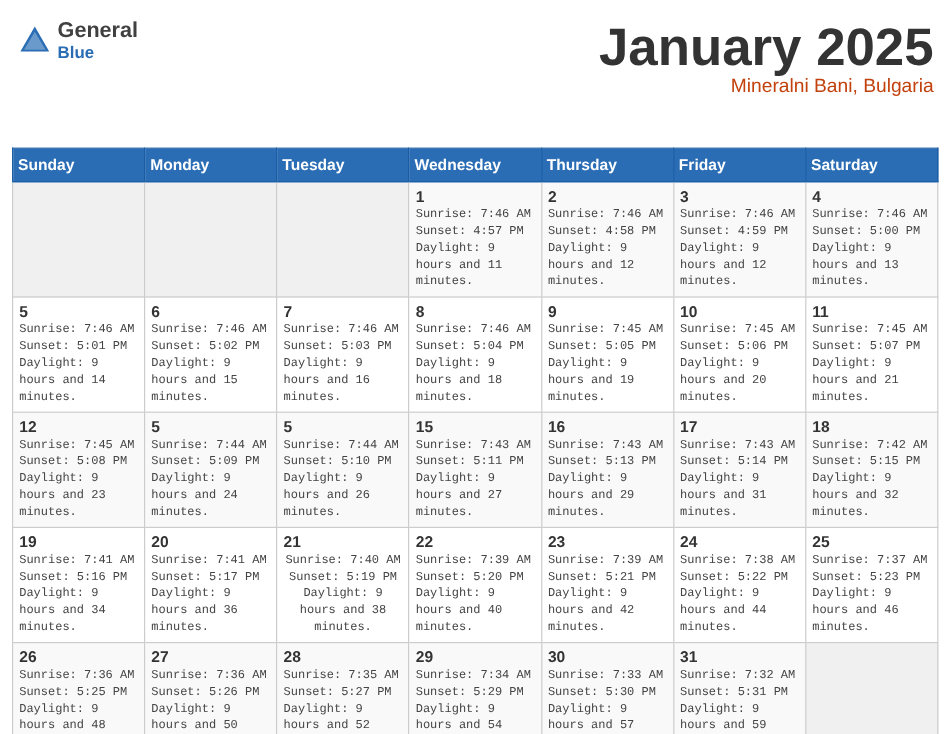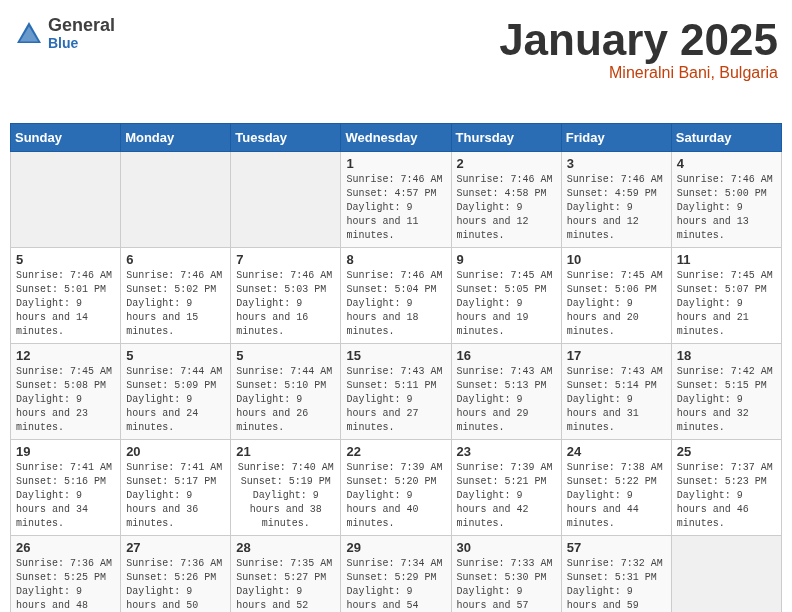--- a/index.html
+++ b/index.html
@@ -320,21 +320,21 @@
 Sunset: 5:29 PM
 Daylight: 9 hours and 54 minutes.</div>
         </td>
         <td>
           <span class="day-number">30</span>
           <div class="day-info" style="white-space: pre-line;">Sunrise: 7:33 AM
 Sunset: 5:30 PM
 Daylight: 9 hours and 57 minutes.</div>
         </td>
         <td>
-          <span class="day-number">57</span>
+          <span class="day-number">31</span>
           <div class="day-info" style="white-space: pre-line;">Sunrise: 7:32 AM
 Sunset: 5:31 PM
 Daylight: 9 hours and 59 minutes.</div>
         </td>
         <td class="empty-cell"></td>
       </tr>
     </tbody>
 </table>
 
 </body></html>

